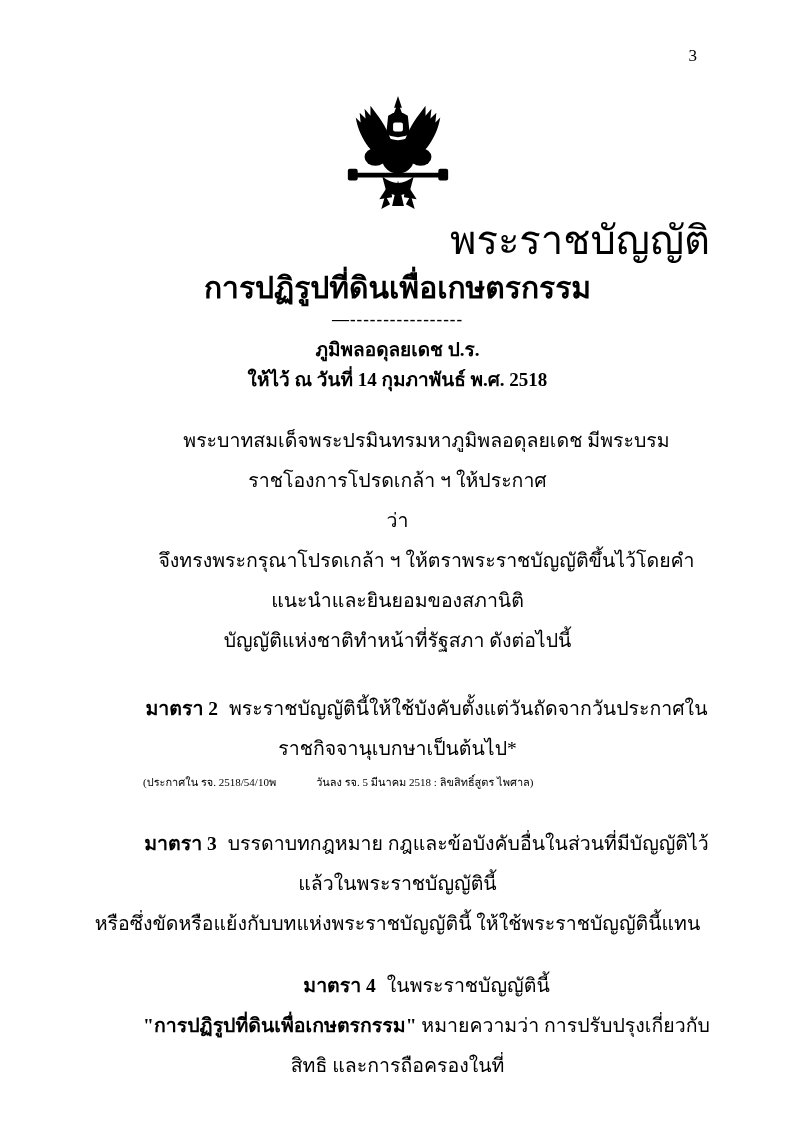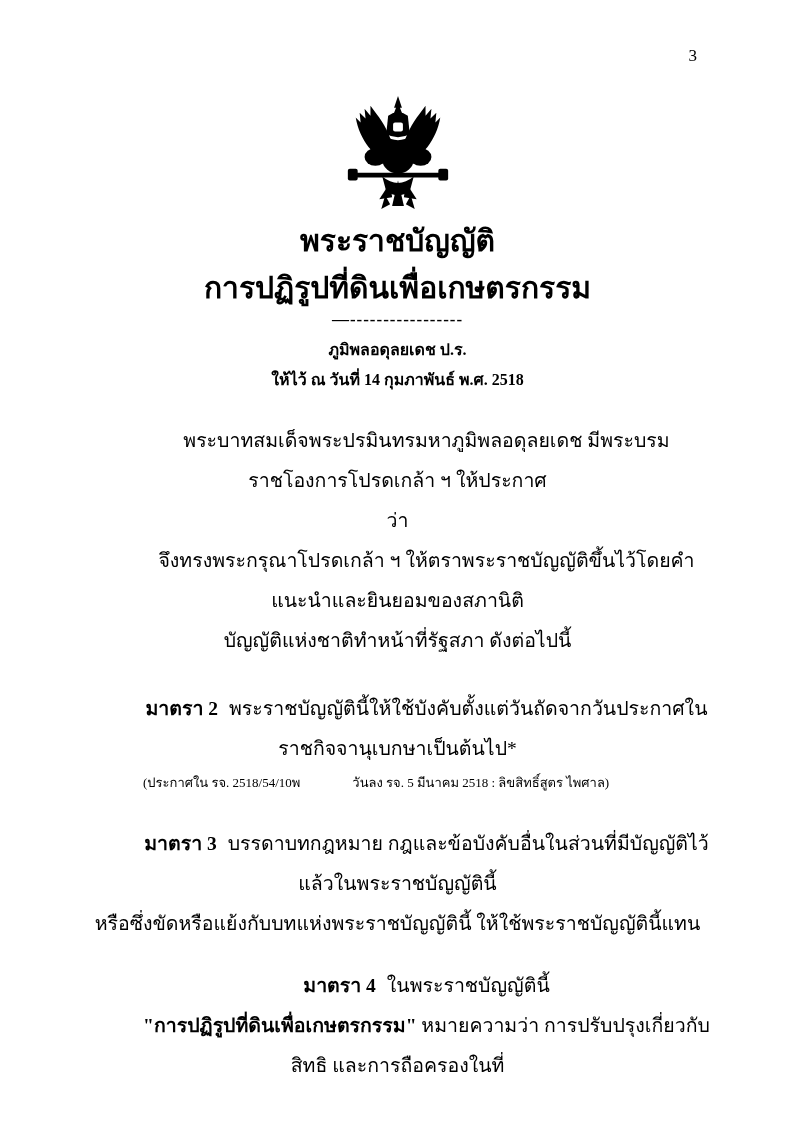--- a/index.html
+++ b/index.html
@@ -22,38 +22,38 @@
     line-height: 22px;
     height: 22px;
   }
   .emblem {
     width: 118px;
     height: 122px;
     margin: 26px auto 0 auto;
   }
   .emblem svg { display: block; }
   .title-block { text-align: center; margin-top: 4px; }
-  .t-act     { font-size: 30px; font-weight: bold; line-height: 44px; }
+  .t-act     { font-size: 40px; font-weight: normal; line-height: 44px; text-align: right; }
   .t-subject { font-size: 30px; font-weight: bold; line-height: 50px; }
   .t-year    { font-size: 26px; font-weight: bold; line-height: 52px; }
   .t-sep     { font-size: 17px; font-weight: bold; line-height: 14px; letter-spacing: 1px; }
-  .t-sub     { font-size: 16px; font-weight: bold; line-height: 30px; font-family: Liberation Serif, serif; }
+  .t-sub     { font-size: 19px; font-weight: bold; line-height: 30px; font-family: Liberation Serif, serif; }
   .t-sub-first { margin-top: 8px; }
   .content { margin-top: 26px; font-size: 19.5px; }
   .line { margin: 0; line-height: 40px; text-align: center; }
   .indent { text-indent: 58px; }
   .bold { font-weight: bold; }
   .sec-label { font-weight: bold; margin-right: 11px; }
   .mt-blank-sm { margin-top: 22px; }
   .mt-blank-md { margin-top: 28px; }
   .note {
     display: flex;
-    gap: 52px;
+    gap: 40px;
     padding-left: 58px;
-    font-size: 13px;
+    font-size: 11px;
     line-height: 27px;
     margin: 0;
   }
 </style>
 </head>
 <body>
 
 <div class="page">
 
   <div class="page-number">3</div>

